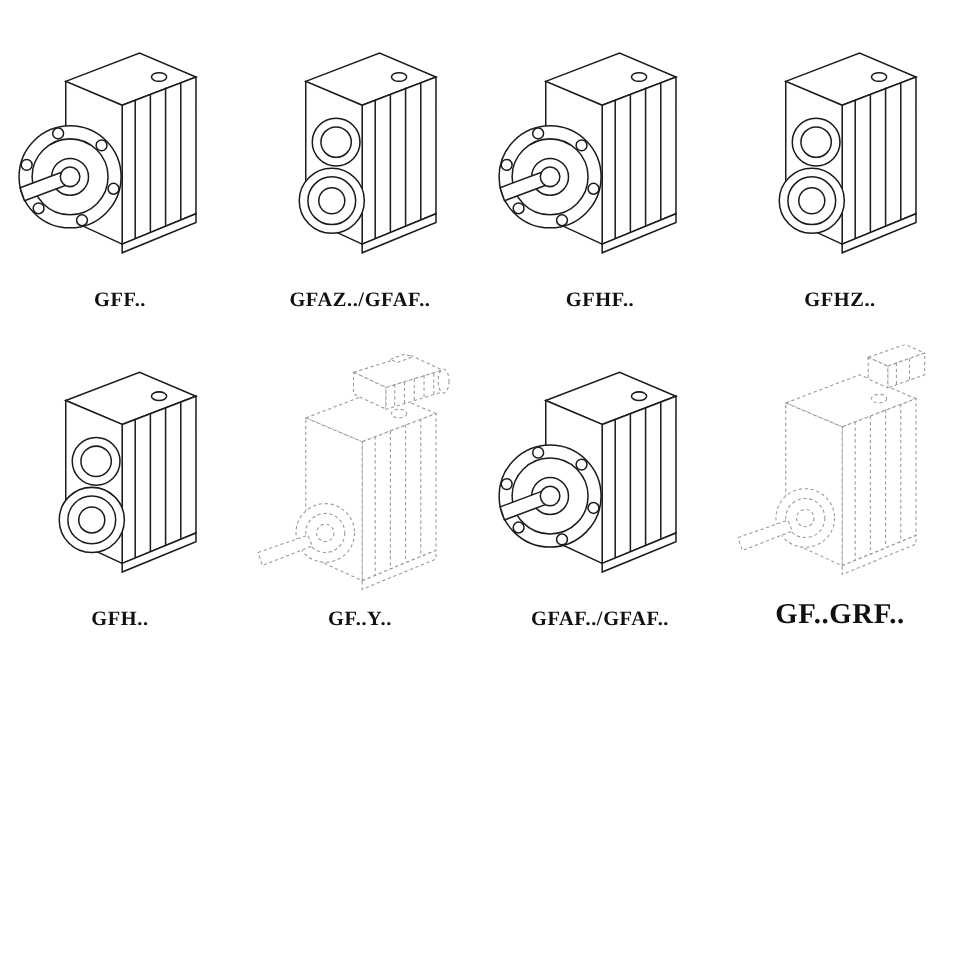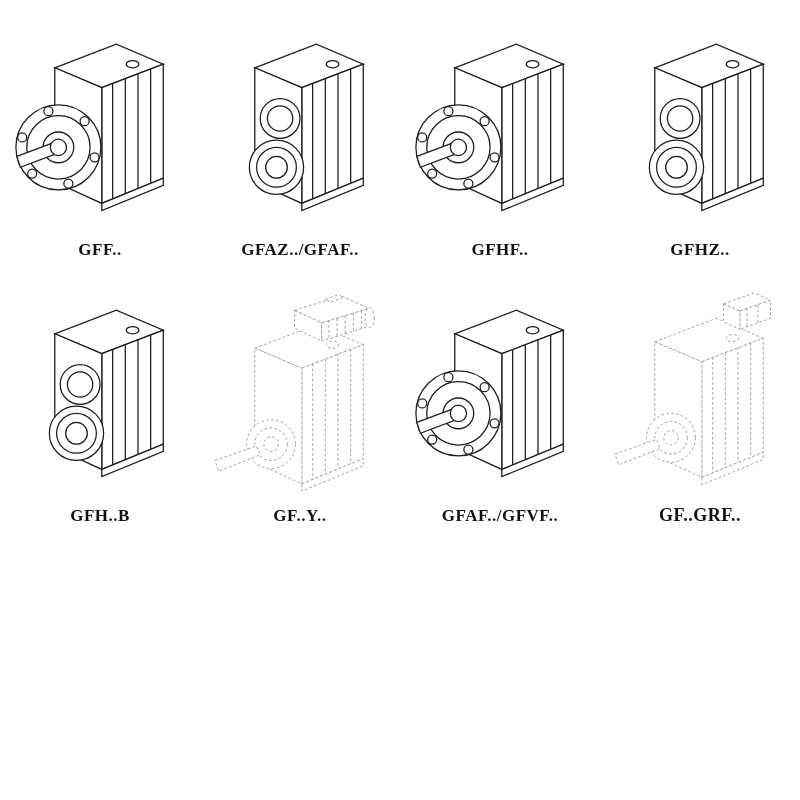--- a/index.html
+++ b/index.html
@@ -10,21 +10,21 @@
   .cell{margin:0;display:flex;flex-direction:column;align-items:center;
         justify-content:flex-end;padding:0 0 6px 0;box-sizing:border-box;}
   .art{width:190px;height:212px;display:flex;align-items:flex-end;justify-content:center;}
   .art svg{width:186px;height:208px;}
   
   .solidart{stroke:#1c1c1c;stroke-width:1.4;fill:#ffffff;}
   
   .ghostart{stroke:#9a9a9a;stroke-width:1;stroke-dasharray:3 2.5;fill:#ffffff;}
   .lbl{font-weight:700;font-size:17px;color:#111;letter-spacing:.5px;
        text-align:center;padding-top:4px;}
-  .lbl.lg{font-size:18px;}
+  .lbl.lg{font-size:24px;}
   .boxed{outline:1px solid #c9c9c9;}
 </style>
 </head>
 <body>
 
 <svg width="0" height="0" style="position:absolute" aria-hidden="true">
   <defs>
 
     <g id="gb-body">
       <polygon points="50,44 118,18 170,40 102,66"></polygon>
@@ -156,31 +156,31 @@
       <div class="art">
         <svg viewBox="0 0 200 230">
             <g class="solidart">
               <use href="#gb-bore"></use>
             </g>
           </svg>
       </div>
       <figcaption class="lbl">GFHZ..</figcaption>
     </figure>
 
-
     <figure class="cell">
       <div class="art">
         <svg viewBox="0 0 200 230">
             <g class="solidart">
               <use href="#gb-bore"></use>
             </g>
           </svg>
       </div>
-      <figcaption class="lbl">GFH..B</figcaption>
-    </figure>
+      <figcaption class="lbl">GFH..</figcaption>
+    </figure>
+
 
 
     <figure class="cell">
       <div class="art">
         <svg viewBox="0 0 200 230">
             <g class="ghostart">
               <use href="#gb-y"></use>
             </g>
           </svg>
       </div>
@@ -188,21 +188,21 @@
     </figure>
 
     <figure class="cell">
       <div class="art">
         <svg viewBox="0 0 200 230">
             <g class="solidart">
               <use href="#gb-flange"></use>
             </g>
           </svg>
       </div>
-      <figcaption class="lbl">GFAF../GFVF..</figcaption>
+      <figcaption class="lbl">GFAF../GFAF..</figcaption>
     </figure>
 
 
     <figure class="cell">
       <div class="art">
         <svg viewBox="0 0 200 230">
             <g class="ghostart">
               <use href="#gb-grf"></use>
             </g>
           </svg>

